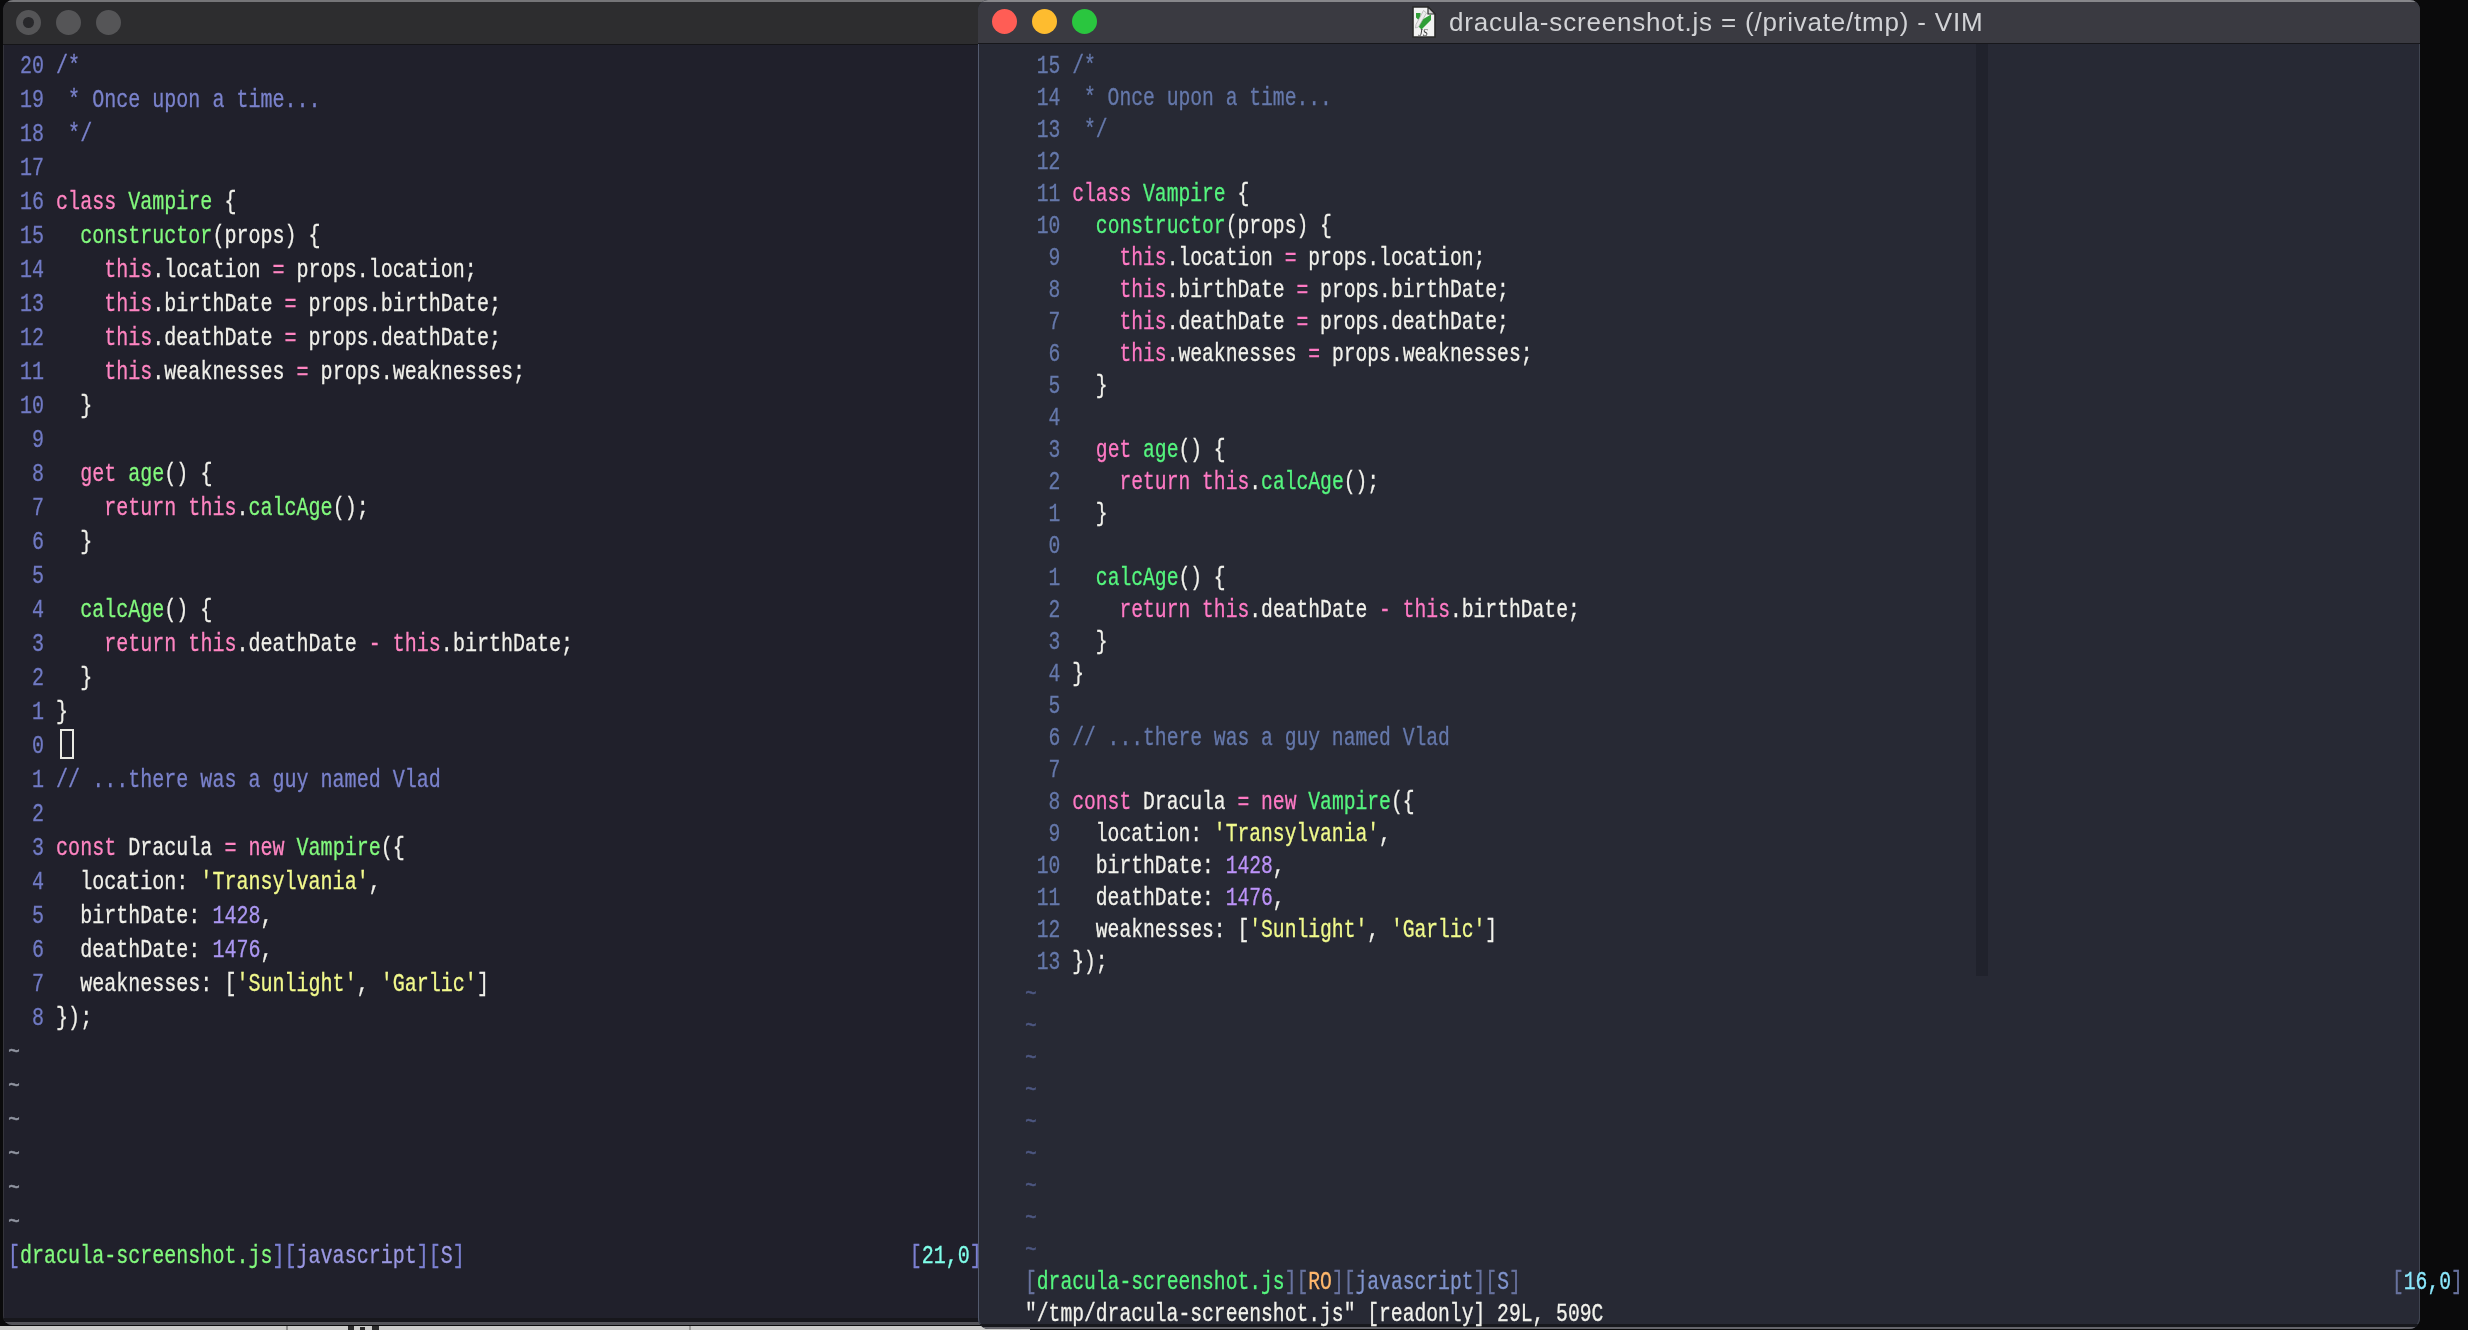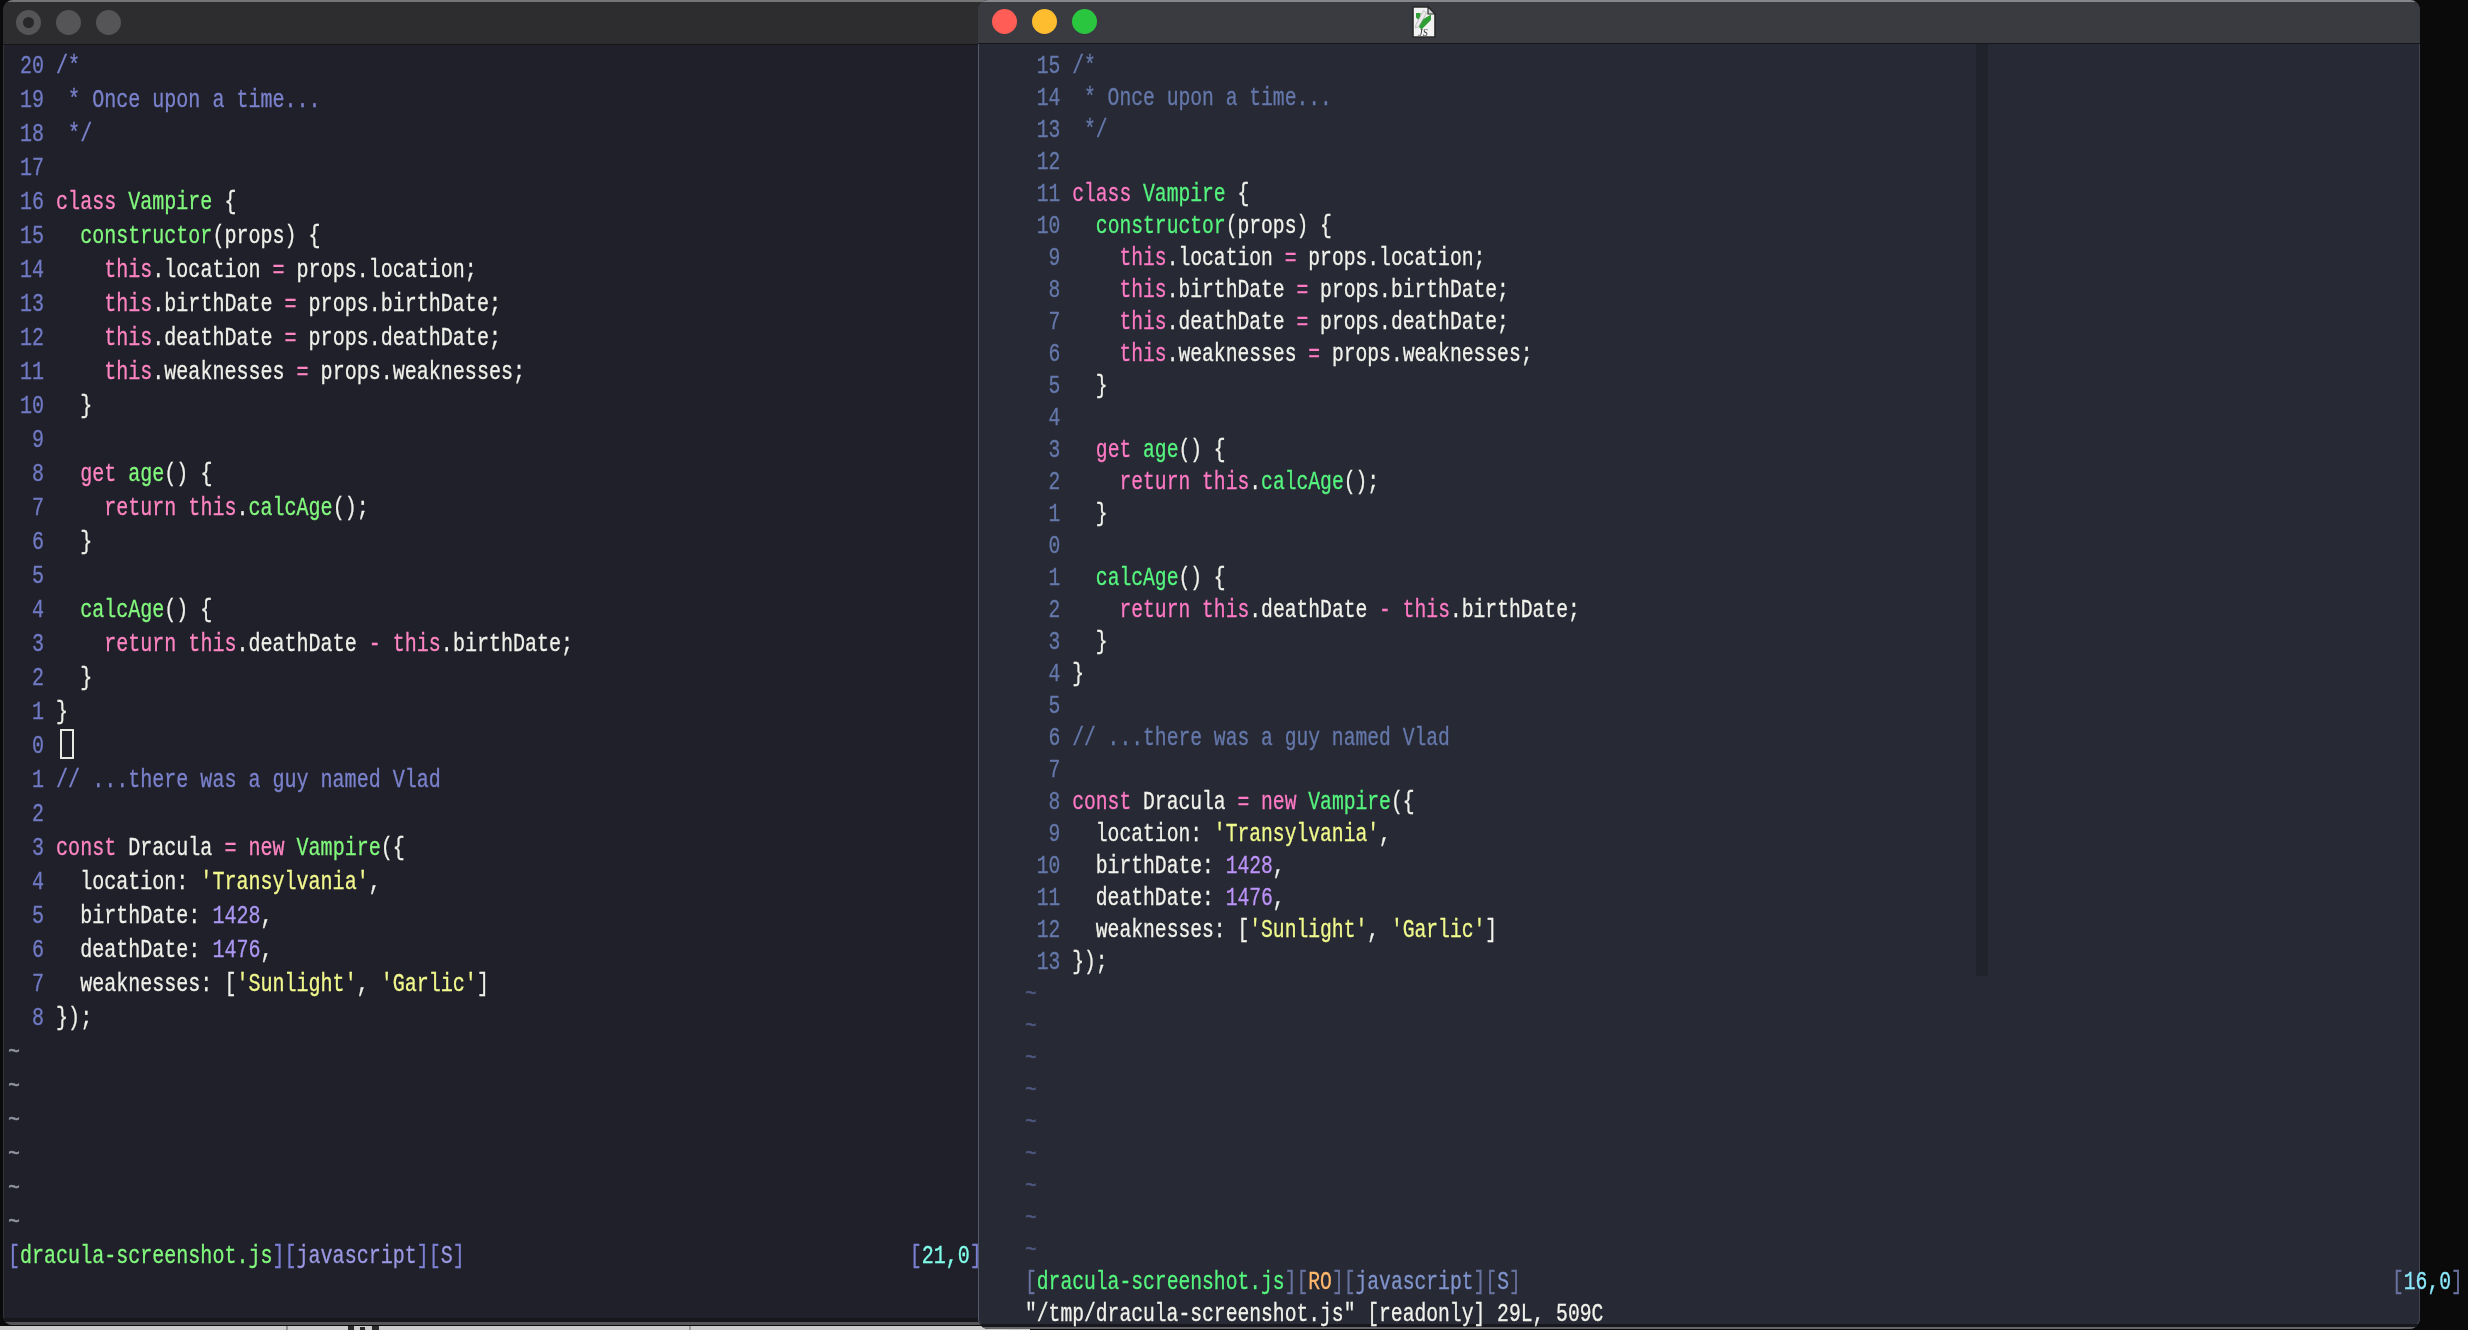--- a/index.html
+++ b/index.html
@@ -93,20 +93,21 @@
   <div style="position:absolute;left:94px;top:9px;width:25px;height:25px;border-radius:50%;background:#2ac63f"></div>
 
   <svg style="position:absolute;left:434px;top:6px" width="24" height="32" viewBox="0 0 24 32">
     <path d="M1 1 h15 l7 7 v23 h-22 z" fill="#f2f2f2" stroke="#2a2a2a" stroke-width="1.6"></path>
     <path d="M16 1 l7 7 h-7 z" fill="#d5d5d5" stroke="#2a2a2a" stroke-width="1.2"></path>
     <path d="M4 7 l4.5 0 0 4.5 -2.2 2.2 -2.3 -2.3 z" fill="#2f9e37"></path>
     <path d="M10.5 13.5 l8.5 -5 0 5.5 -9.5 9.5 -4 -4 z" fill="#2f9e37"></path>
     <path d="M11.5 4.5 l3 2.5 -8 14 -3 1 0.5 -3.5 z" fill="#ececec" stroke="#a9a9a9" stroke-width=".7"></path>
     <text x="11" y="30" font-size="10" font-style="italic" fill="#3a3a3a" text-anchor="middle" font-family="Liberation Serif,serif">JS</text>
   </svg>
+  <div style="position:absolute;left:471px;top:0;height:44px;line-height:45px;color:#d2d3d6;font-size:26px;letter-spacing:0.8px;white-space:nowrap">dracula-screenshot.js = (/private/tmp) - VIM</div>
   <div style="position:absolute;left:0;bottom:2px;width:100%;height:3px;background:#17181d"></div>
   <div style="position:absolute;left:0;bottom:0;width:100%;height:2px;background:#65656b;border-radius:0 0 11px 11px"></div>
 
   <div style="position:absolute;left:998px;top:44px;width:12px;height:932px;background:#20222c"></div>
 
   <div style="position:absolute;left:0;top:44px;width:1px;bottom:0;background:#535a6e"></div>
 </div>
 <pre class="code" style="left:1025.0px;top:50px;font-size:26px;line-height:32px;transform:scaleX(0.75641);"><span class="rn"> 15 </span><span class="rc">/*</span>
 <span class="rn"> 14 </span><span class="rc"> * Once upon a time...</span>
 <span class="rn"> 13 </span><span class="rc"> */</span>

